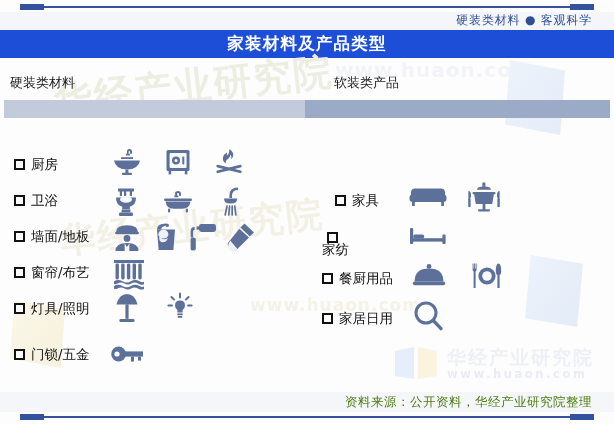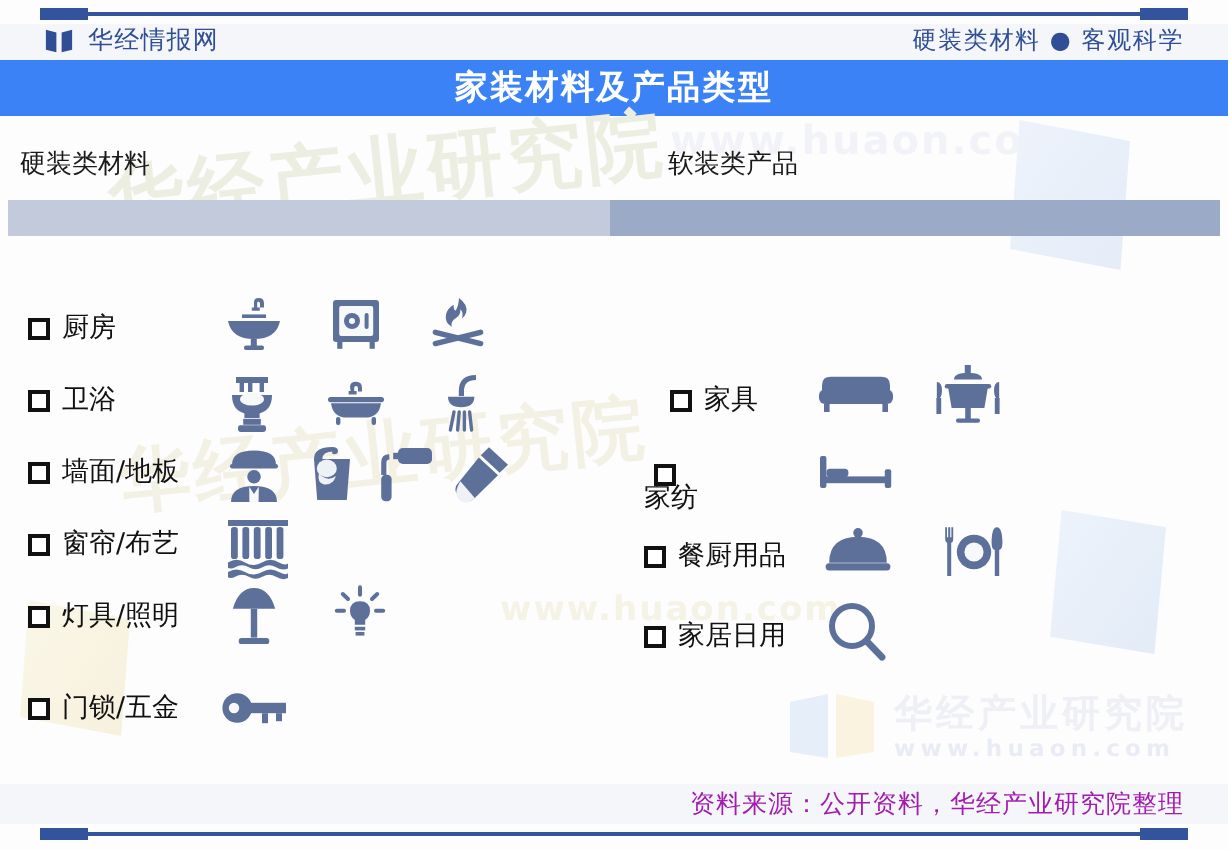--- a/index.html
+++ b/index.html
@@ -70,45 +70,38 @@
   .icons{position:absolute;display:flex;align-items:center;}
   .ic{display:block;flex:none;}
 
   
   .foot-wm{position:absolute;right:20px;top:345px;display:flex;align-items:center;gap:8px;}
   .foot-logo{width:46px;height:38px;display:block;flex:none;}
   .foot-txt{display:flex;flex-direction:column;gap:2px;}
   .foot-name{font-size:19px;font-weight:bold;color:#eef0f6;letter-spacing:2px;line-height:1;}
   .foot-url{font-size:11.5px;font-weight:bold;color:#e9ecf4;letter-spacing:2.6px;line-height:1;}
   .srcbar{position:absolute;left:0;top:392px;width:614px;height:20px;background:#f4f6fa;}
-  .srctxt{position:absolute;right:22px;top:396px;font-size:12.5px;color:#a21caf;
+  .srctxt{position:absolute;right:22px;top:396px;font-size:12.5px;color:#4d7c0f;
           letter-spacing:.5px;line-height:1;}
 </style>
 </head>
 <body>
 
 <div class="page">
 
   <div class="rule top">
     <div class="line"></div>
     <div class="cap l"></div>
     <div class="cap r"></div>
   </div>
 
   <div class="headbar"></div>
-  <div class="logo-wrap">
-    <svg class="logo-mark" viewBox="0 0 16 16">
-      <path d="M1 2 L6.6 3.4 L6.6 14 L1 12.6 Z" fill="#2f4e96"></path>
-      <path d="M9.4 3.4 L15 2 L15 12.6 L9.4 14 Z" fill="#2f4e96"></path>
-    </svg>
-    <span class="logo-text">华经情报网</span>
-  </div>
   <div class="tagline">硬装类材料 ● 客观科学</div>
 
-  <div class="titleband" style="background: #3b82f6;">
+  <div class="titleband" style="background: #1d4ed8;">
     <h1>家装材料及产品类型</h1>
   </div>
 
   <div class="wm-center">华经产业研究院</div>
   <div class="wm-center2">华经产业研究院</div>
   <div class="wm-url">www.huaon.com</div>
   <div class="wm-url2">www.huaon.com</div>
   <div class="wm-shape wm-s1"></div>
   <div class="wm-shape wm-s2"></div>
   <div class="wm-shape wm-s3"></div>

